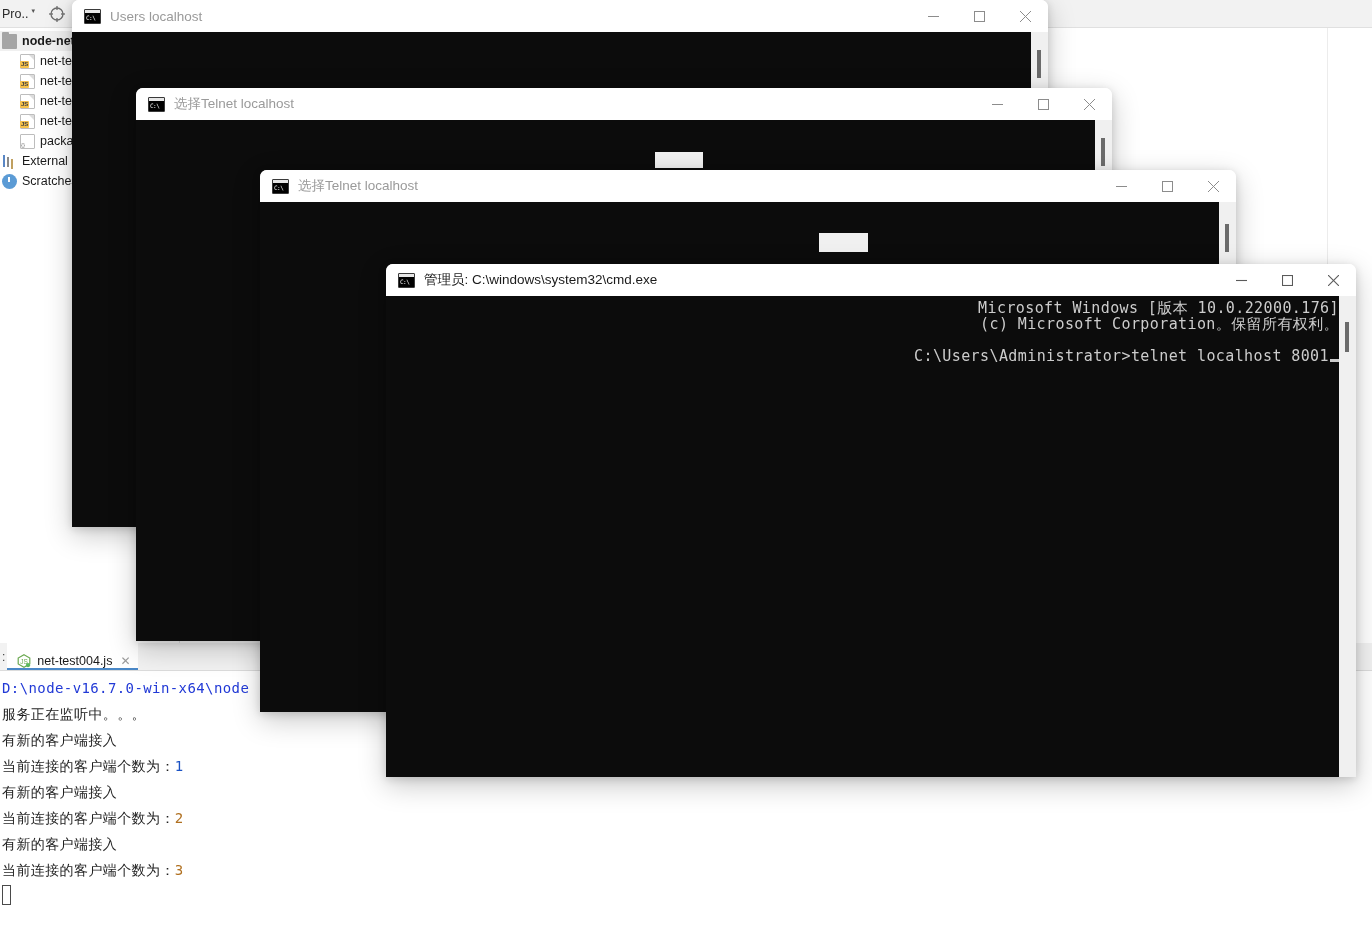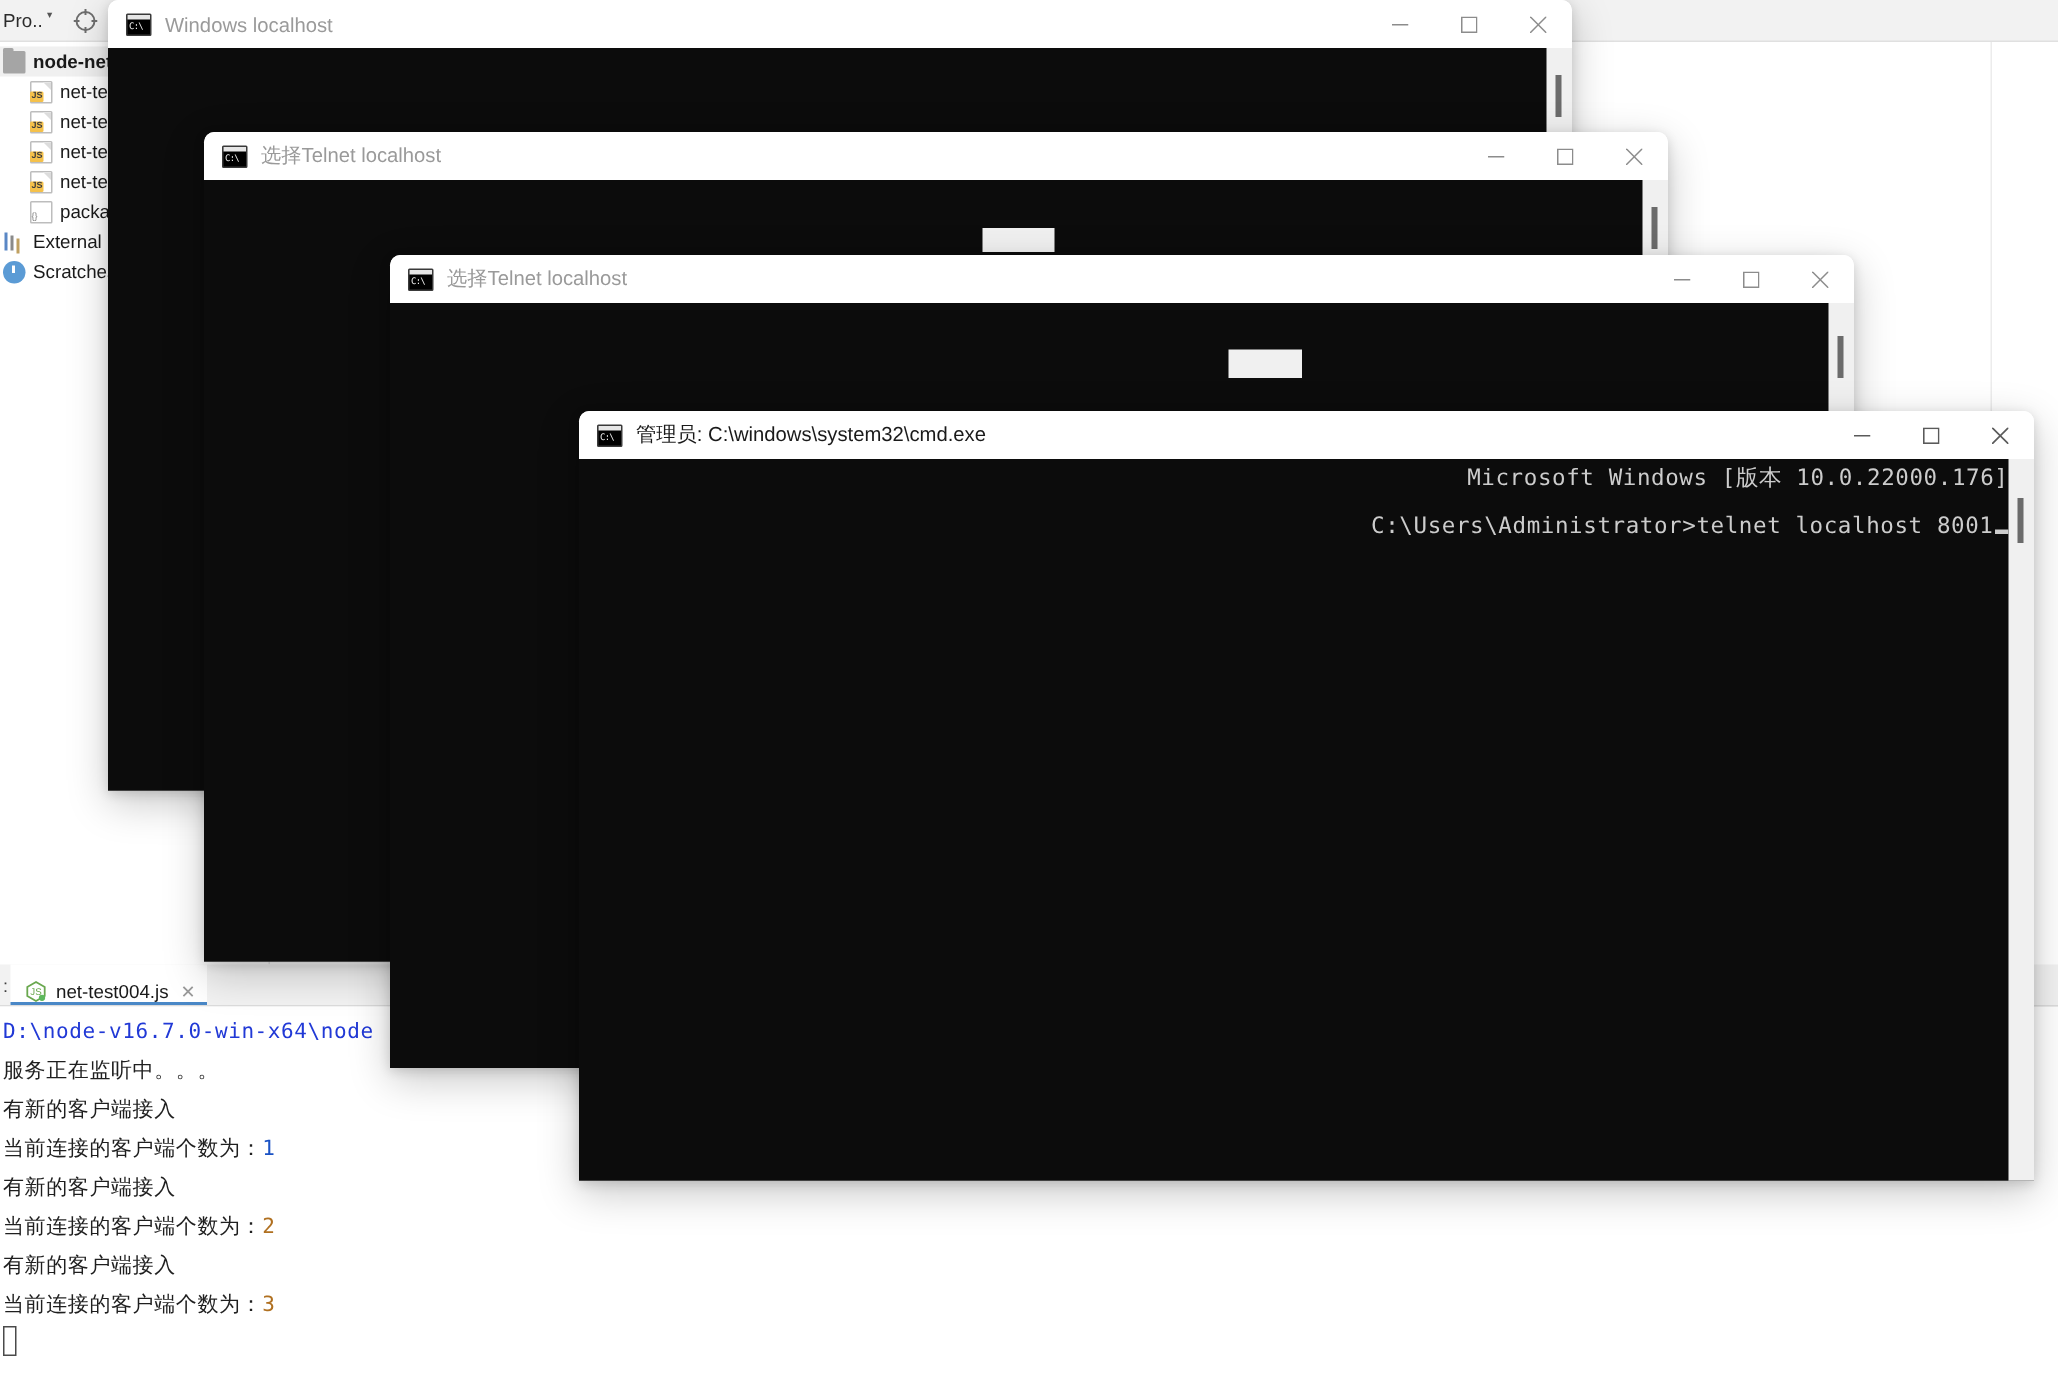--- a/index.html
+++ b/index.html
@@ -202,21 +202,21 @@
       <div class="term-line">有新的客户端接入</div>
       <div class="term-line"><span>当前连接的客户端个数为：</span><span class="c-num2">3</span></div>
       <div class="term-line"><span class="caret-box"></span></div>
     </div>
   </div>
 </div>
 
 <div class="win" style="left:72px; top:0px; width:976px; height:527px;">
   <div class="win-title">
     <span class="cmd-ico"></span>
-    <span class="win-title-text inactive">Windows localhost</span>
+    <span class="win-title-text inactive">Users localhost</span>
     <span class="win-ctrls">
       <span class="wc inact">
           <svg width="11" height="11" viewBox="0 0 11 11">
             <line x1="0" y1="5.5" x2="11" y2="5.5" stroke="currentColor" stroke-width="1"></line>
           </svg>
         </span>
       <span class="wc inact">
           <svg width="11" height="11" viewBox="0 0 11 11">
             <rect x="0.5" y="0.5" width="10" height="10" fill="none" stroke="currentColor" stroke-width="1"></rect>
           </svg>
@@ -296,21 +296,21 @@
   <div class="win-body" style="top:32px; height:510px;">
     <div class="term">
       <div class="sel-block" style="left:559px; top:31px; width:49px; height:19px;"></div>
     </div>
     <div class="vscroll">
       <div class="vthumb" style="top:22px; height:28px;"></div>
     </div>
   </div>
 </div>
 
-<div class="win" style="left:386px; top:274px; width:970px; height:513px;">
+<div class="win" style="left:386px; top:264px; width:970px; height:513px;">
   <div class="win-title">
     <span class="cmd-ico"></span>
     <span class="win-title-text active">管理员: C:\windows\system32\cmd.exe</span>
     <span class="win-ctrls">
       <span class="wc">
           <svg width="11" height="11" viewBox="0 0 11 11">
             <line x1="0" y1="5.5" x2="11" y2="5.5" stroke="currentColor" stroke-width="1.1"></line>
           </svg>
         </span>
       <span class="wc">
@@ -322,20 +322,21 @@
           <svg width="11" height="11" viewBox="0 0 11 11">
             <line x1="0" y1="0" x2="11" y2="11" stroke="currentColor" stroke-width="1.1"></line>
             <line x1="11" y1="0" x2="0" y2="11" stroke="currentColor" stroke-width="1.1"></line>
           </svg>
         </span>
     </span>
   </div>
   <div class="win-body" style="top:32px; height:481px;text-align:right;">
     <div class="term">
       <div class="term-line">Microsoft Windows [版本 10.0.22000.176]</div>
+      <div class="term-line">(c) Microsoft Corporation。保留所有权利。</div>
       <div class="term-line">&nbsp;</div>
       <div class="term-line"><span>C:\Users\Administrator&gt;telnet localhost 8001</span><span class="term-cursor"></span></div>
     </div>
     <div class="vscroll">
       <div class="vthumb" style="top:26px; height:30px;"></div>
     </div>
   </div>
 </div>
 
 </body></html>

